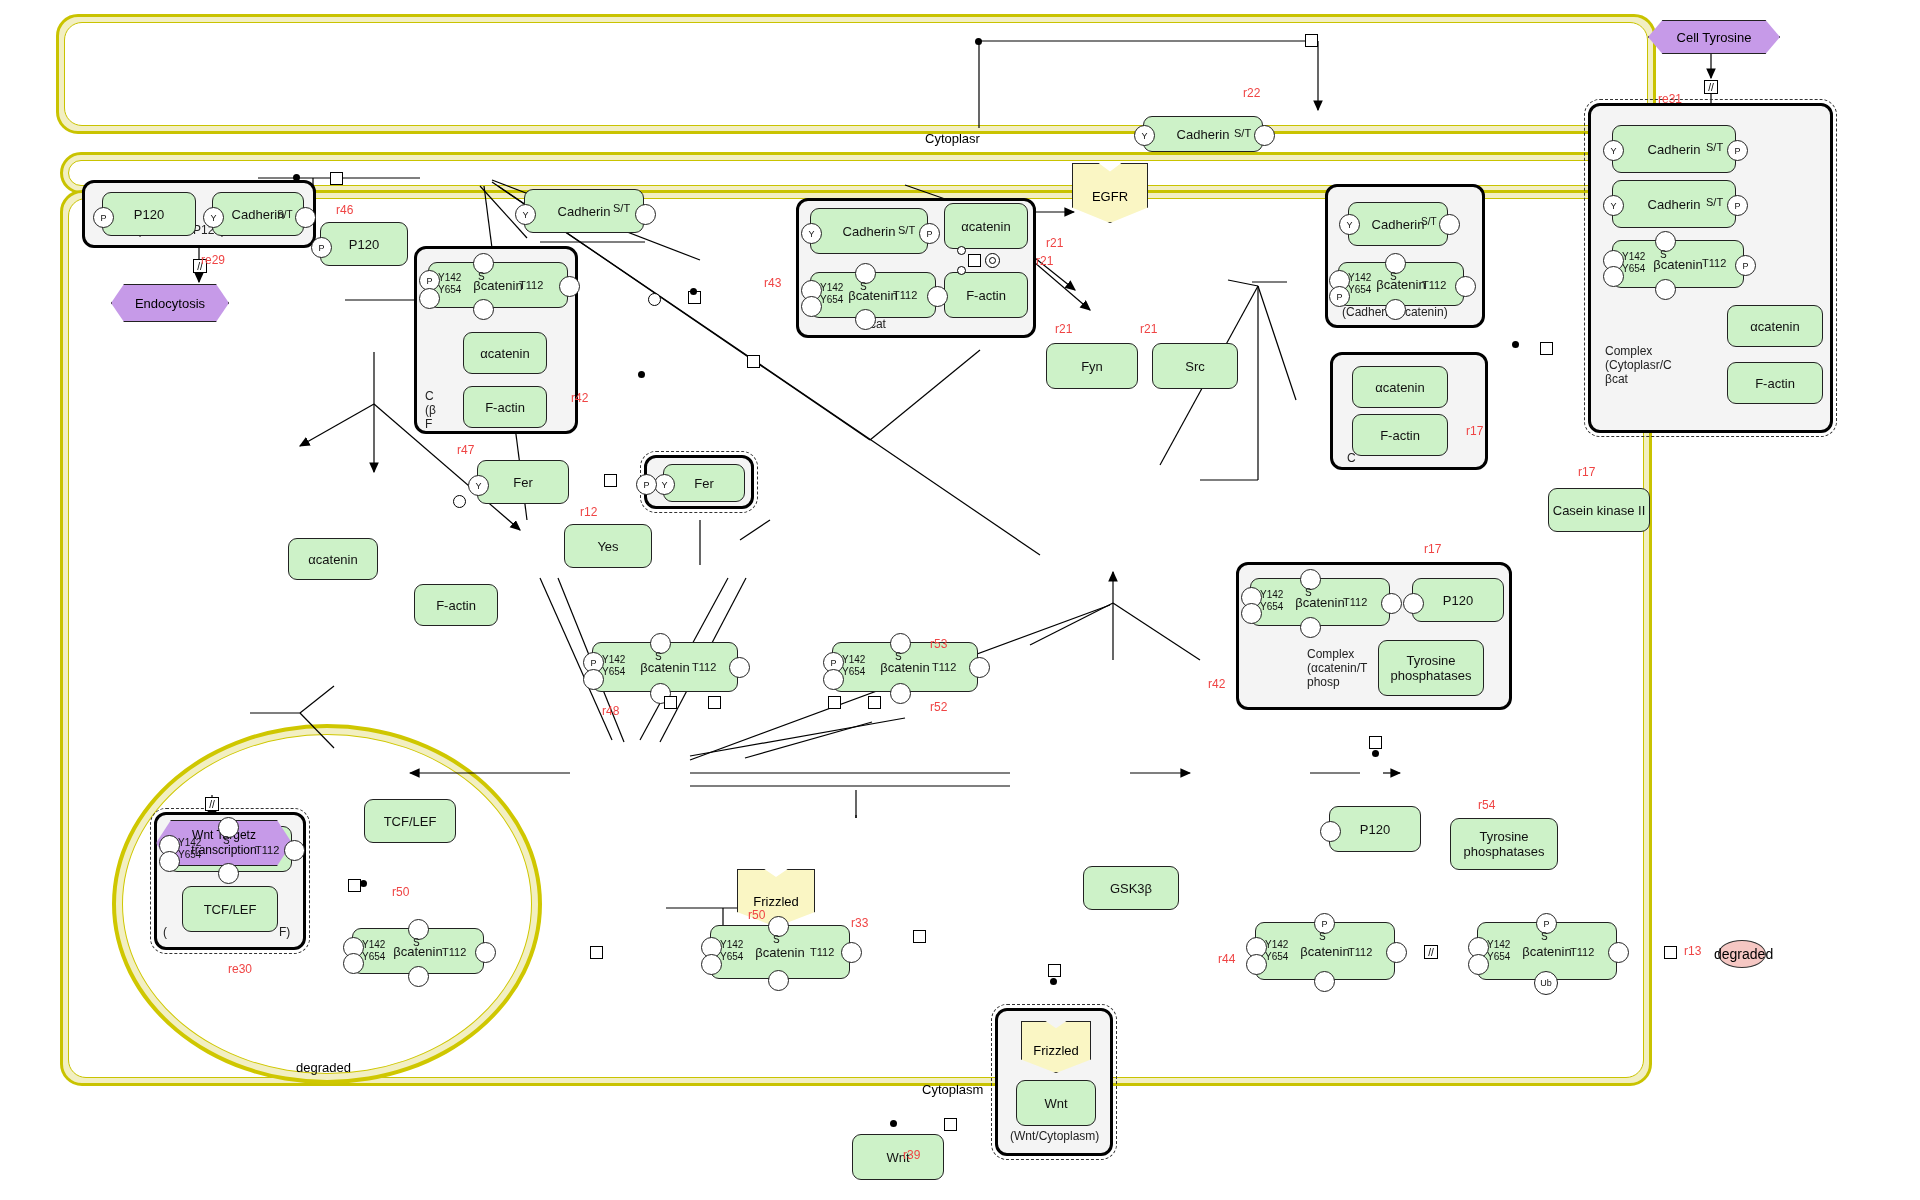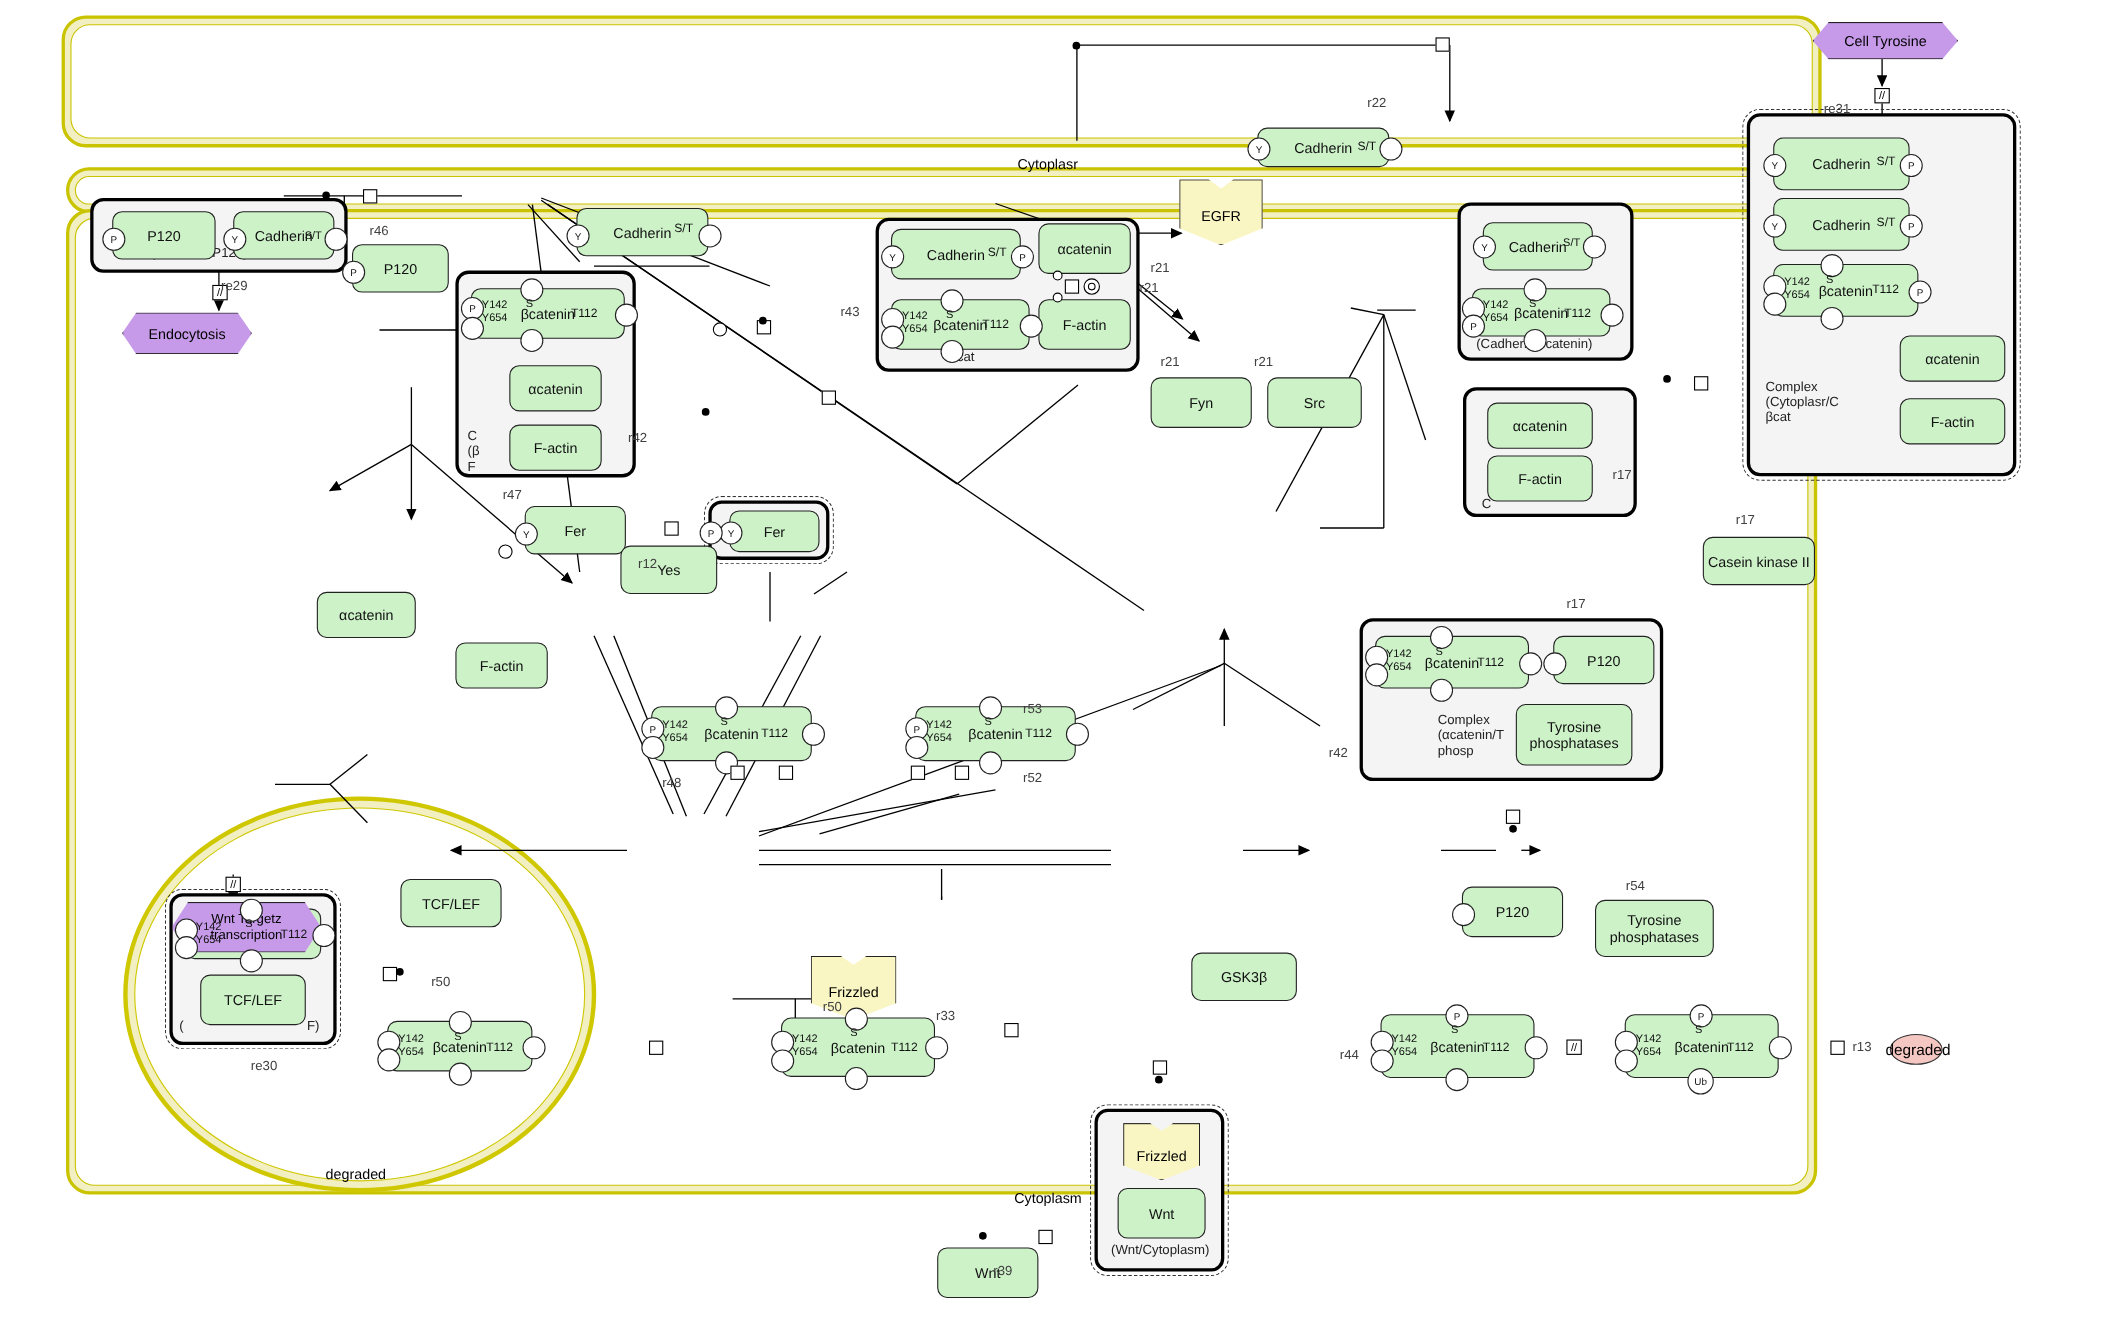--- a/index.html
+++ b/index.html
@@ -48,21 +48,21 @@
   .proc{position:absolute;width:13px;height:13px;background:#fff;border:1.6px solid #000;z-index:9;box-sizing:border-box;}
   .procSlash{position:absolute;width:14px;height:14px;background:#fff;border:1.4px solid #000;z-index:9;
       font-size:10px;display:flex;align-items:center;justify-content:center;box-sizing:border-box;}
   .dot{position:absolute;width:7px;height:7px;border-radius:50%;background:#000;z-index:9;}
   .circ{position:absolute;width:13px;height:13px;border-radius:50%;border:1.6px solid #000;background:#fff;z-index:9;box-sizing:border-box;}
   .circ2{position:absolute;width:15px;height:15px;border-radius:50%;border:1.6px solid #000;background:#fff;z-index:9;box-sizing:border-box;}
   .circ2:after{content:"";position:absolute;left:3px;top:3px;width:7px;height:7px;border-radius:50%;border:1.5px solid #000;box-sizing:border-box;}
   .smcirc{position:absolute;width:9px;height:9px;border-radius:50%;border:1.4px solid #000;background:#fff;z-index:9;box-sizing:border-box;}
 
   
-  .rlbl{position:absolute;font-size:12px;color:#404040;z-index:10;white-space:nowrap;}
+  .rlbl{position:absolute;font-size:12px;color:#ef4444;z-index:10;white-space:nowrap;}
 </style>
 </head>
 <body>
 
 <div id="canvas">
 
   <div class="compartment" style="left:56px;top:14px;width:1600px;height:120px;">
     <div class="inner"></div>
   </div>
 
@@ -71,21 +71,21 @@
   </div>
 
   <div class="compartment" style="left:60px;top:190px;width:1592px;height:896px;">
     <div class="inner"></div>
   </div>
 
   <div class="nucleus" style="left:112px;top:724px;width:430px;height:360px;">
     <div class="innerE"></div>
   </div>
   <div class="compLabel" style="left:296px;top:1060px;">degraded</div>
-  <div class="compLabel" style="left:925px;top:142px;">Cytoplasr</div>
+  <div class="compLabel" style="left:925px;top:131px;">Cytoplasr</div>
   <div class="compLabel" style="left:922px;top:1082px;">Cytoplasm</div>
 
   <svg id="wires" viewBox="0 0 1920 1200">
     <defs>
       <marker id="arr" markerWidth="9" markerHeight="9" refX="8" refY="4" orient="auto">
         <path d="M0,0 L9,4 L0,8 z" fill="#000"></path>
       </marker>
       <marker id="bar" markerWidth="7" markerHeight="10" refX="2" refY="5" orient="auto">
         <path d="M1,0 L1,10" stroke="#000" stroke-width="2.2"></path>
       </marker>
@@ -372,21 +372,21 @@
     <span>Fer</span>
     </div>
   <div class="sv" style="left:654px;top:474px;">
       <span>Y</span>
     </div>
   <div class="sv" style="left:636px;top:474px;">
       <span>P</span>
     </div>
   <div class="proc" style="left:604px;top:474px;"></div>
   <div class="rlbl" style="left:580px;top:505px;">r12</div>
-  <div class="node" style="left:564px;top:496px;width:88px;height:44px;text-align:center;">
+  <div class="node" style="left:564px;top:524px;width:88px;height:44px;text-align:center;">
     <span>Yes</span>
     </div>
 
   <div class="node" style="left:288px;top:538px;width:90px;height:42px;">
     <span>αcatenin</span>
     </div>
   <div class="node" style="left:414px;top:584px;width:84px;height:42px;">
     <span>F-actin</span>
     </div>
 

